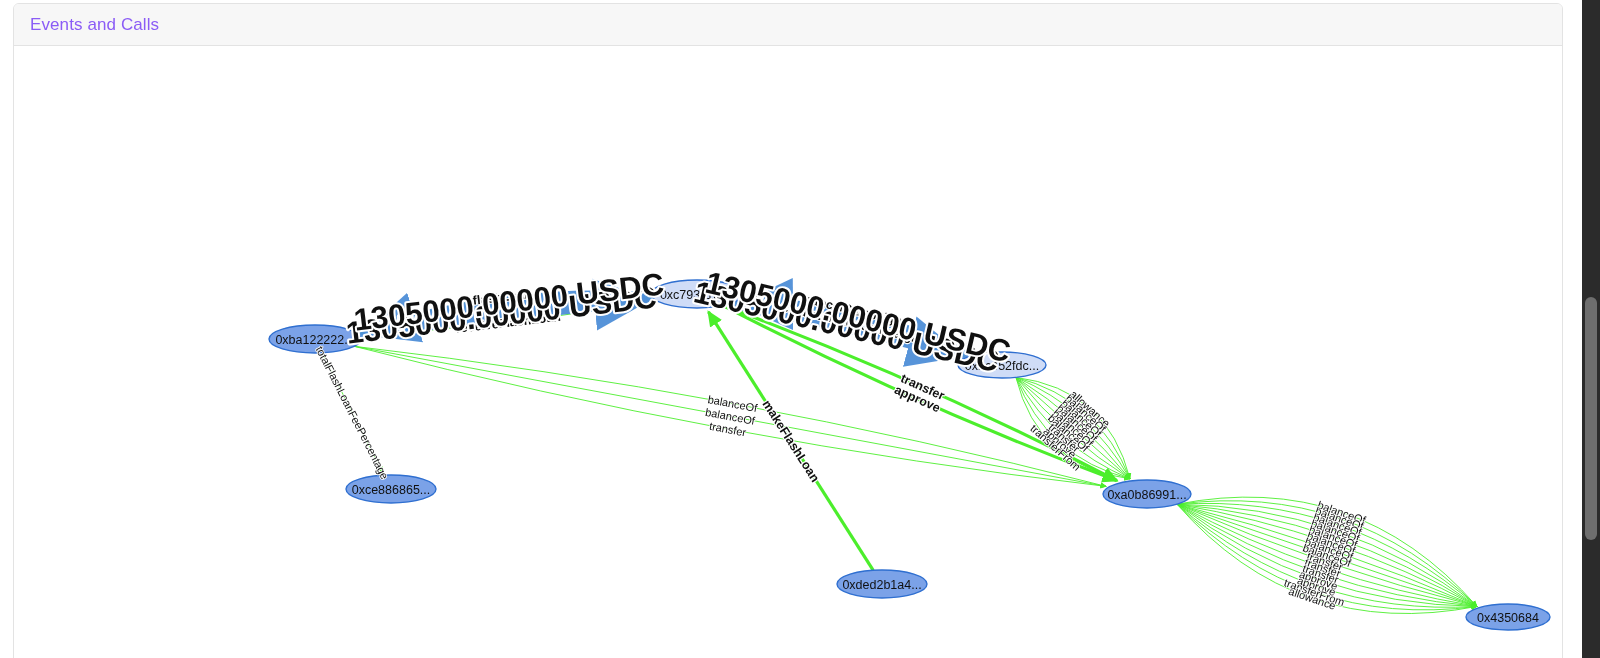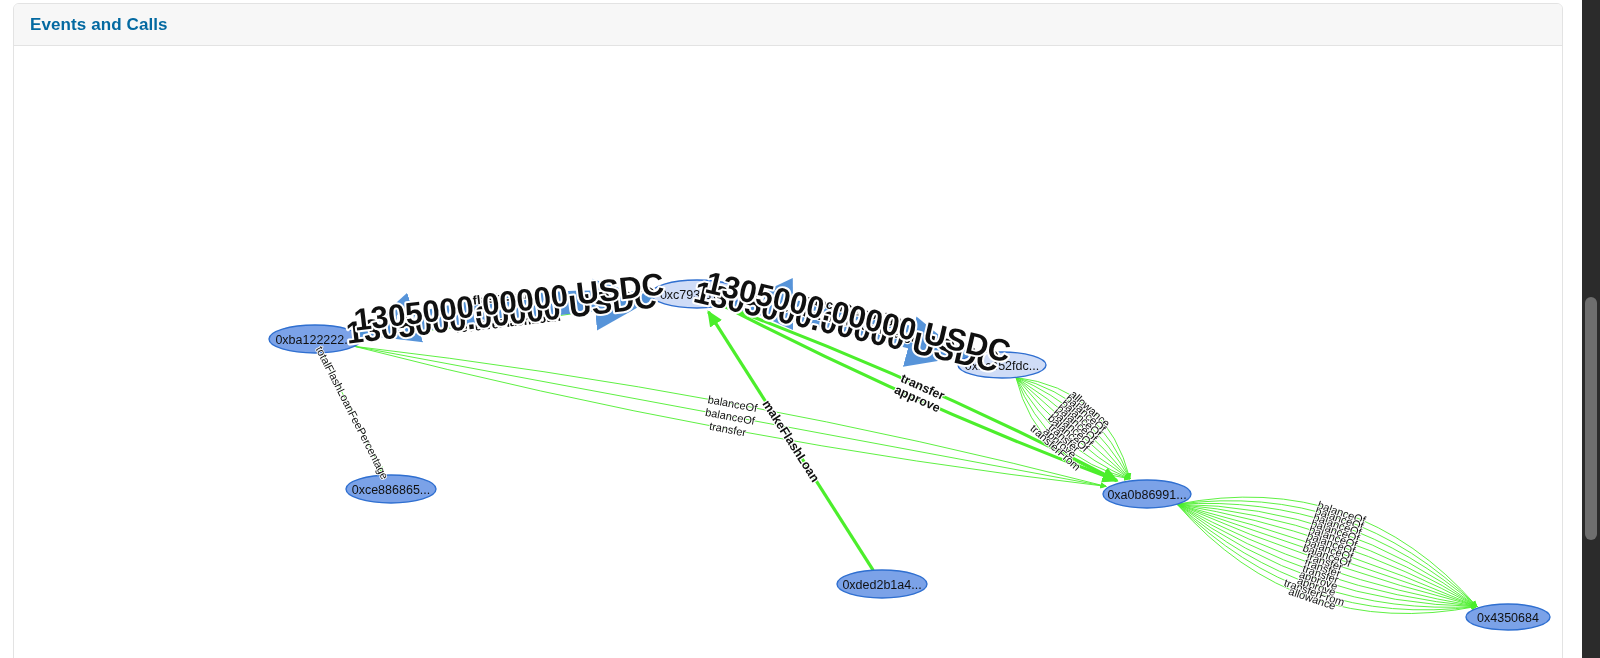--- a/index.html
+++ b/index.html
@@ -26,22 +26,22 @@
   .card-header {
     height: 42px;
     background: #f7f7f7;
     border-bottom: 1px solid #e3e3e3;
     display: flex;
     align-items: center;
     padding-left: 16px;
   }
   .card-title {
     font-size: 17px;
-    color: #0369a1;
-    font-weight: 700;
+    color: #8b5cf6;
+    font-weight: 400;
     letter-spacing: .1px;
   }
   .card-body {
     position: relative;
     width: 100%;
     height: 638px;
     background: #ffffff;
     overflow: hidden;
   }
 

